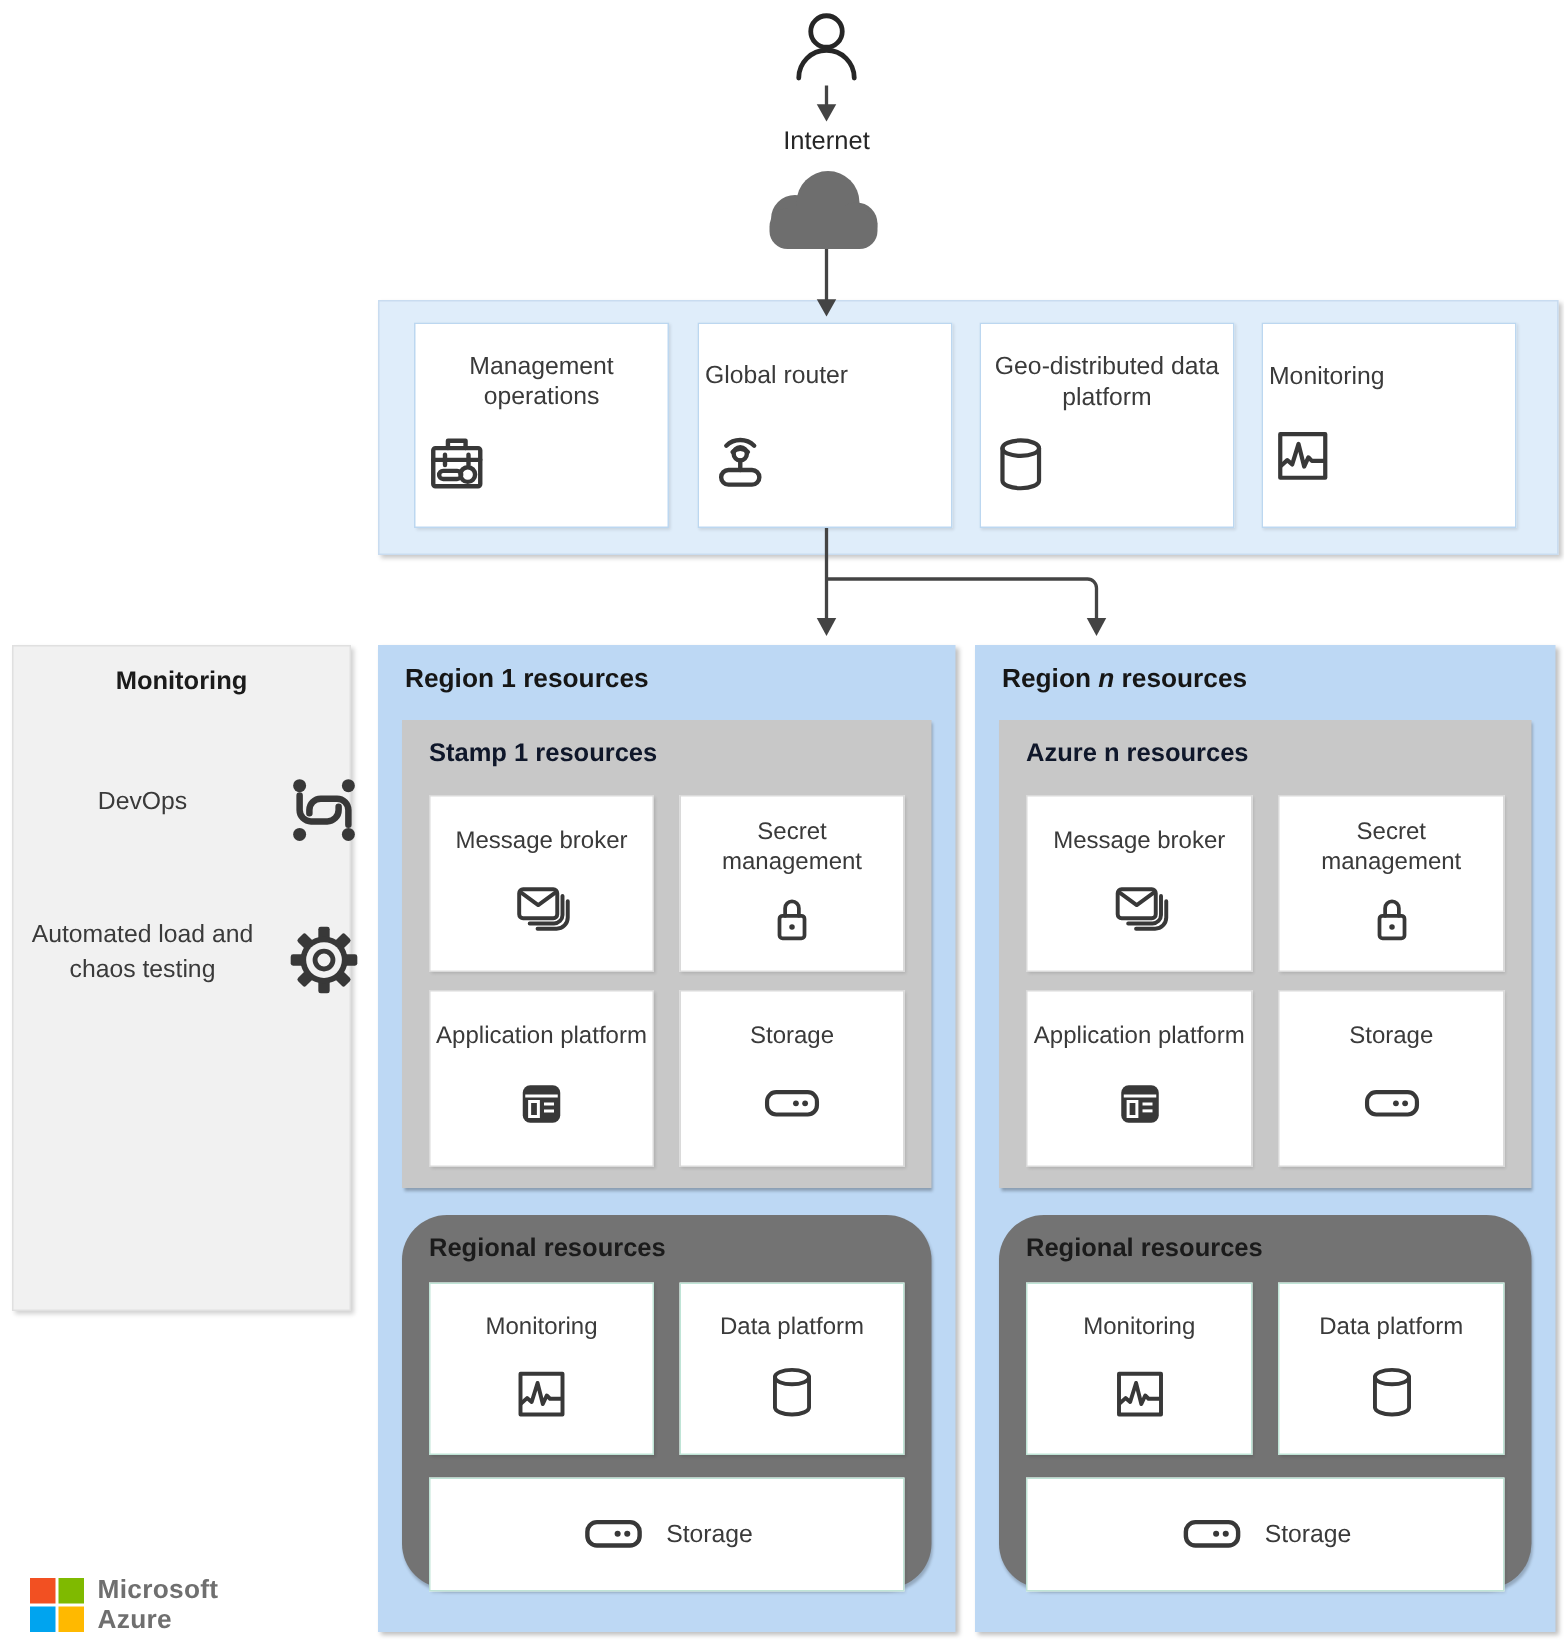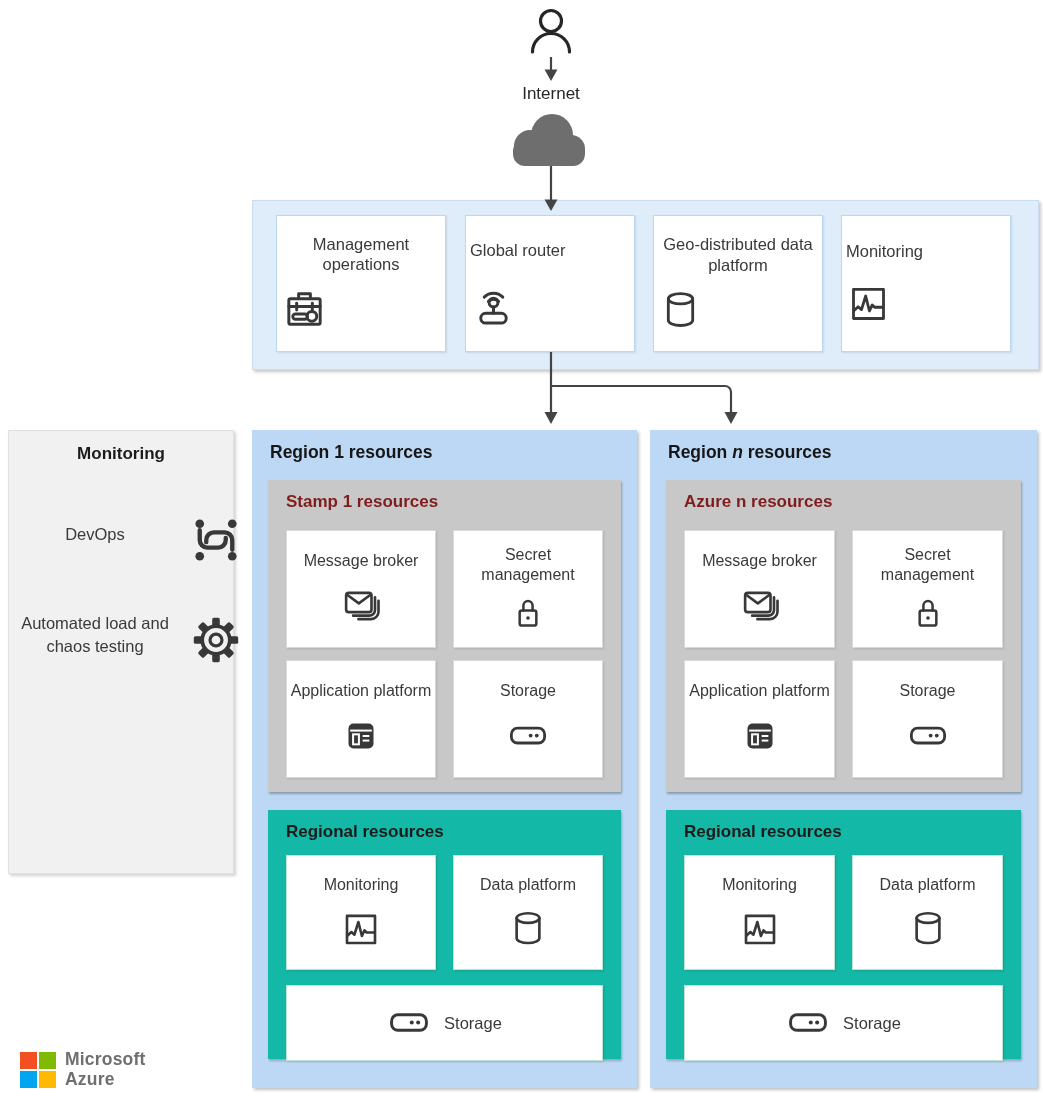--- a/index.html
+++ b/index.html
@@ -27,29 +27,29 @@
   .dep-1{margin-top:40px;} .dep-2{margin-top:38px;} .dep-3{margin-top:36px;}
   
   .region{position:absolute;top:430px;height:658px;background:#bdd8f4;
     box-shadow:2px 2px 3px rgba(0,0,0,.25);z-index:2;box-sizing:border-box;}
   .region-1{left:252px;width:385px;}
   .region-n{left:650px;width:387px;}
   .region-title{position:absolute;left:18px;top:12px;font-size:17.5px;font-weight:bold;color:#161616;}
   .region-title .italic{font-style:italic;}
   .stamp{position:absolute;left:16px;top:50px;right:16px;height:312px;background:#c8c8c8;
     box-shadow:1px 2px 2px rgba(0,0,0,.28);}
-  .stamp-title{position:absolute;left:18px;top:12px;font-size:17px;font-weight:bold;color:#7f1d1d;}
+  .stamp-title{position:absolute;left:18px;top:12px;font-size:17px;font-weight:bold;color:#0f172a;}
   .grid2{position:absolute;left:18px;right:18px;top:50px;display:grid;
     grid-template-columns:1fr 1fr;column-gap:17px;row-gap:12px;}
   .mini-card{height:118px;background:#fff;border:1px solid #dadada;box-shadow:1px 1px 2px rgba(0,0,0,.12);
     display:flex;flex-direction:column;align-items:center;justify-content:space-evenly;
     padding:5px 3px;box-sizing:border-box;}
   .mini-card .lbl{font-size:16px;line-height:1.22;text-align:center;color:#3a3a3a;}
-  .mint{position:absolute;left:16px;right:16px;top:380px;height:249px;background:#14b8a6;
-    box-shadow:1px 2px 2px rgba(0,0,0,.22);}
+  .mint{position:absolute;left:16px;right:16px;top:380px;height:249px;background:#737373;
+    box-shadow:1px 2px 2px rgba(0,0,0,.22);border-radius:30px;}
   .mint-title{position:absolute;left:18px;top:12px;font-size:17px;font-weight:bold;color:#1b1b1b;}
   .mint .grid2{top:45px;}
   .mint .mini-card{height:115px;border-color:#bfe4d6;}
   .storage-bar{position:absolute;left:18px;right:18px;top:175px;height:74px;background:#fff;
     border:1px solid #bfe4d6;box-shadow:1px 1px 2px rgba(0,0,0,.12);
     display:flex;align-items:center;justify-content:center;gap:13px;}
   .storage-bar .lbl{font-size:16.5px;color:#3a3a3a;}
   
   .ms-logo{position:absolute;left:20px;top:1050px;display:flex;align-items:center;gap:9px;z-index:2;}
   .ms-squares{display:grid;grid-template-columns:17px 17px;grid-template-rows:17px 17px;gap:2px;}

